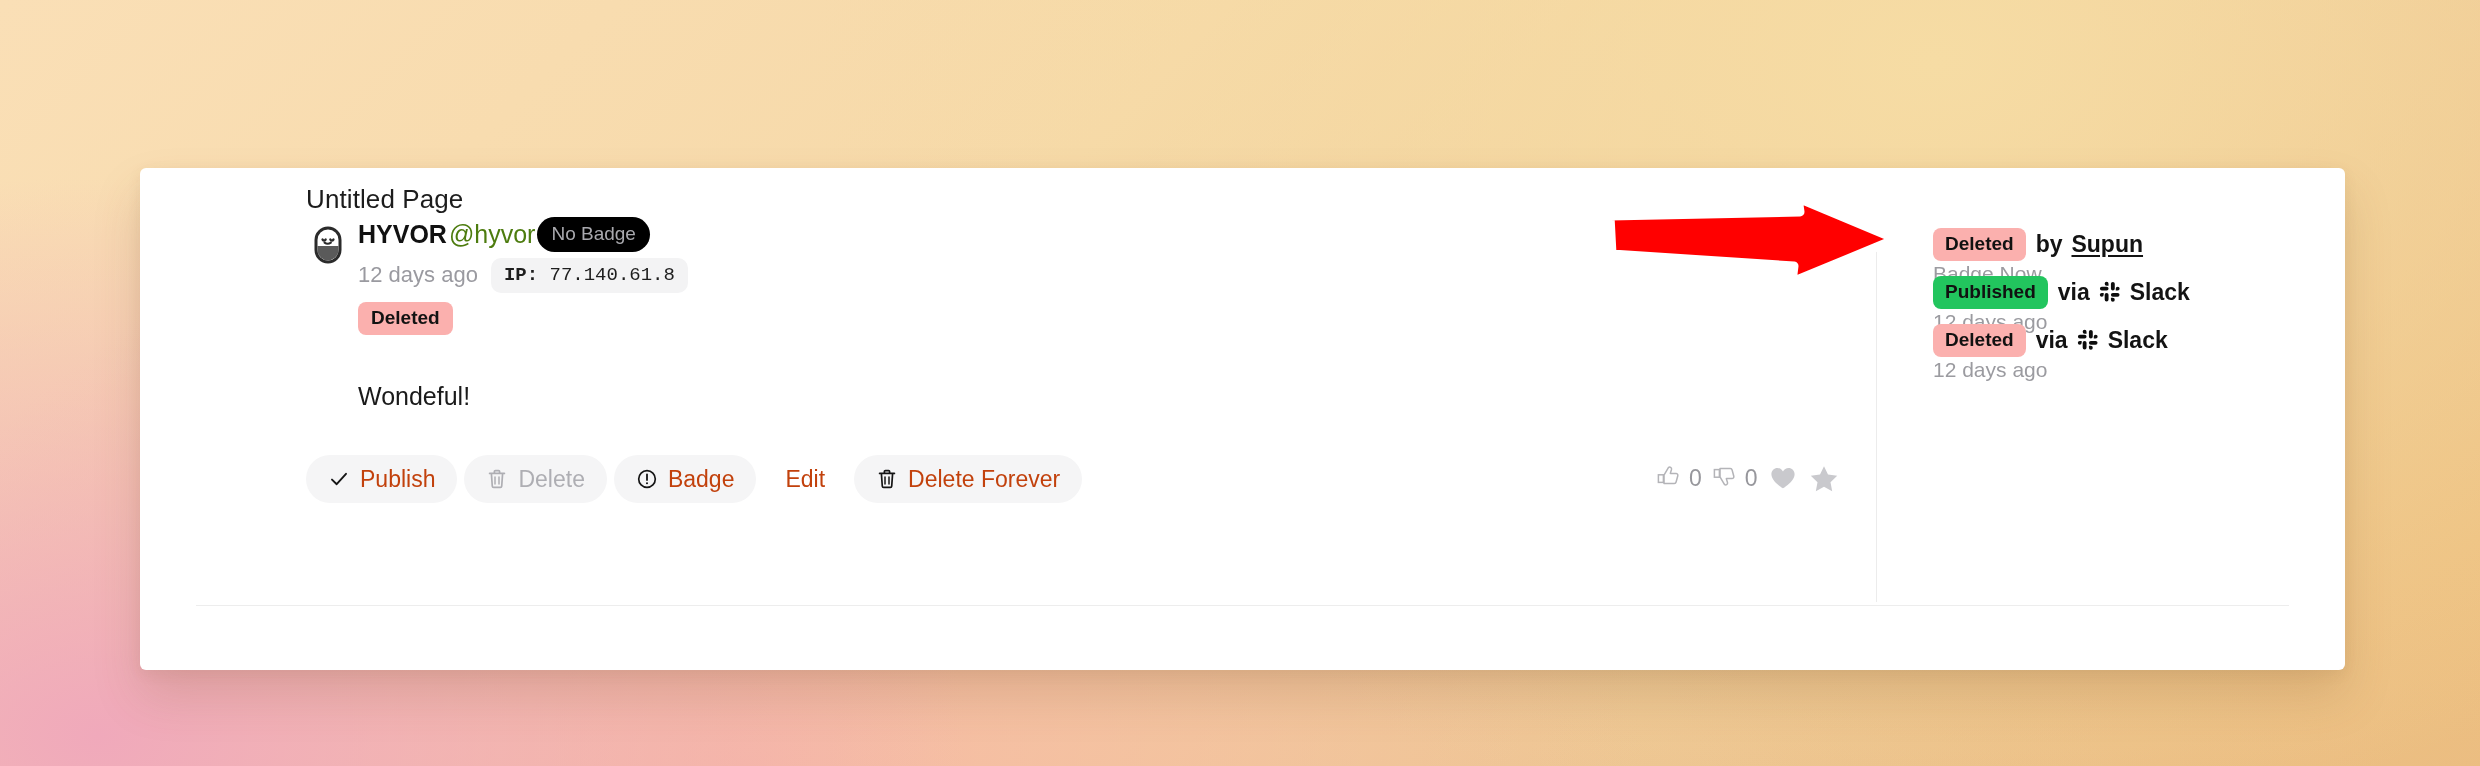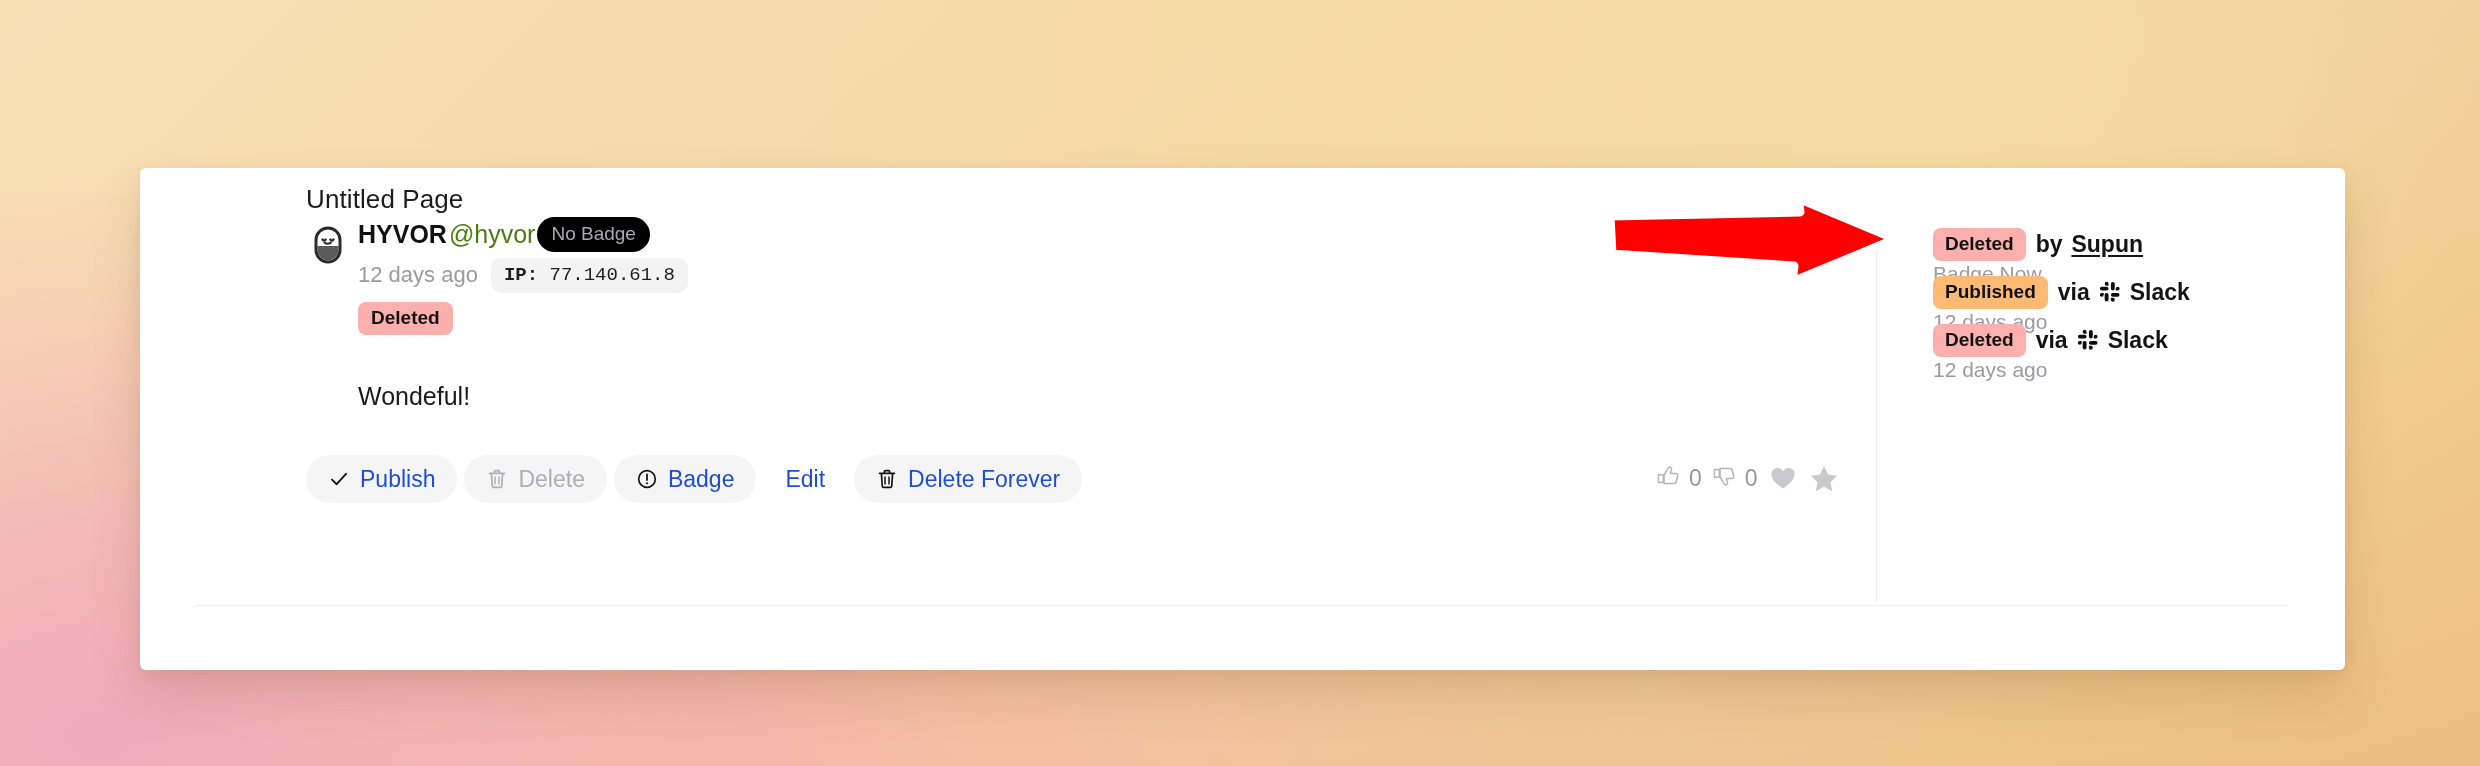--- a/index.html
+++ b/index.html
@@ -183,21 +183,21 @@
   }
   .btn {
     display: inline-flex;
     align-items: center;
     gap: 10px;
     height: 48px;
     padding: 0 22px;
     border-radius: 999px;
     background: #f5f5f6;
     font-size: 23px;
-    color: #1d4ed8;
+    color: #c2410c;
     white-space: nowrap;
     cursor: pointer;
     border: none;
     font-family: inherit;
   }
   .btn.disabled {
     color: #aeaeb3;
     cursor: default;
   }
   .btn.plain {
@@ -252,21 +252,21 @@
   }
   .act-chip {
     font-size: 19px;
     font-weight: bold;
     color: #111111;
     padding: 5px 12px 6px;
     border-radius: 8px;
     white-space: nowrap;
   }
   .act-chip.deleted   { background: #fbb0ae; }
-  .act-chip.published { background: #fdba74; }
+  .act-chip.published { background: #22c55e; }
 
   .act-text {
     font-size: 23px;
     color: #131313;
     white-space: nowrap;
     display: inline-flex;
     align-items: center;
     gap: 9px;
     font-weight: bold;
   }

